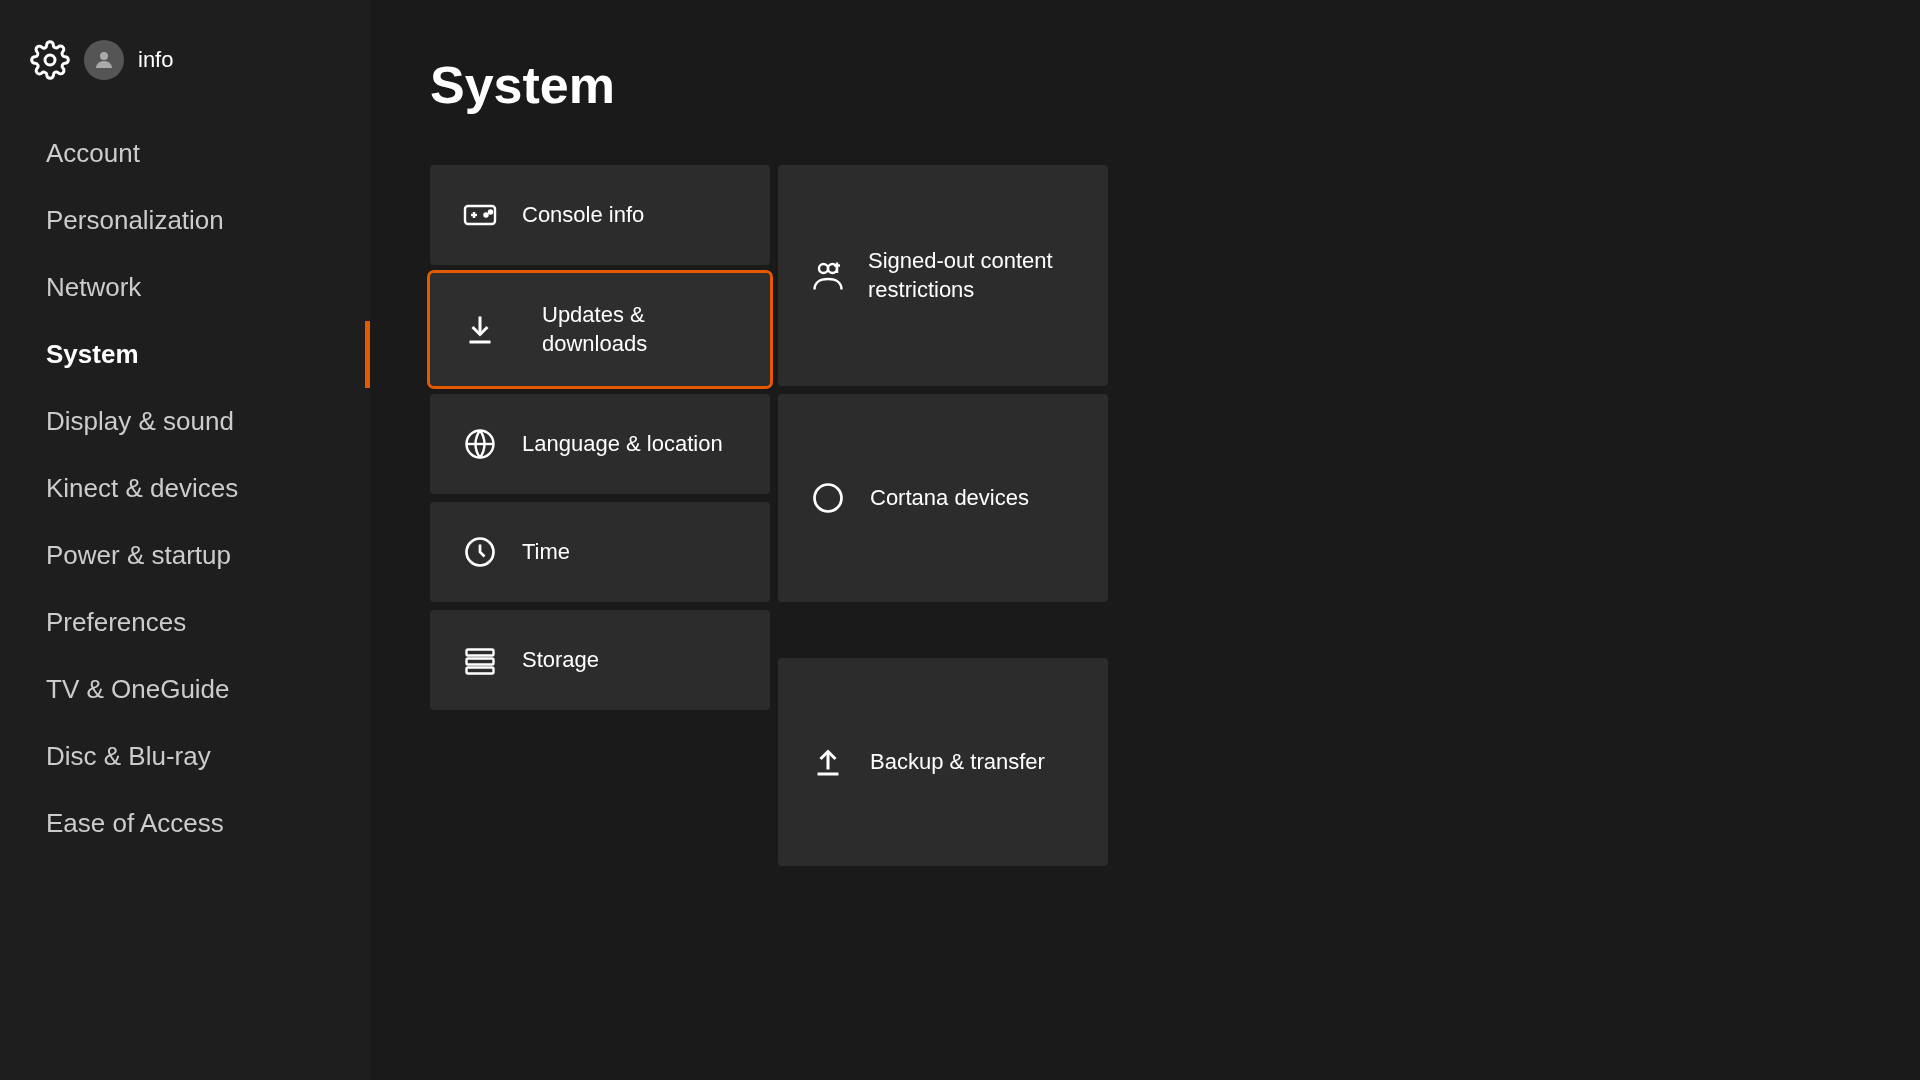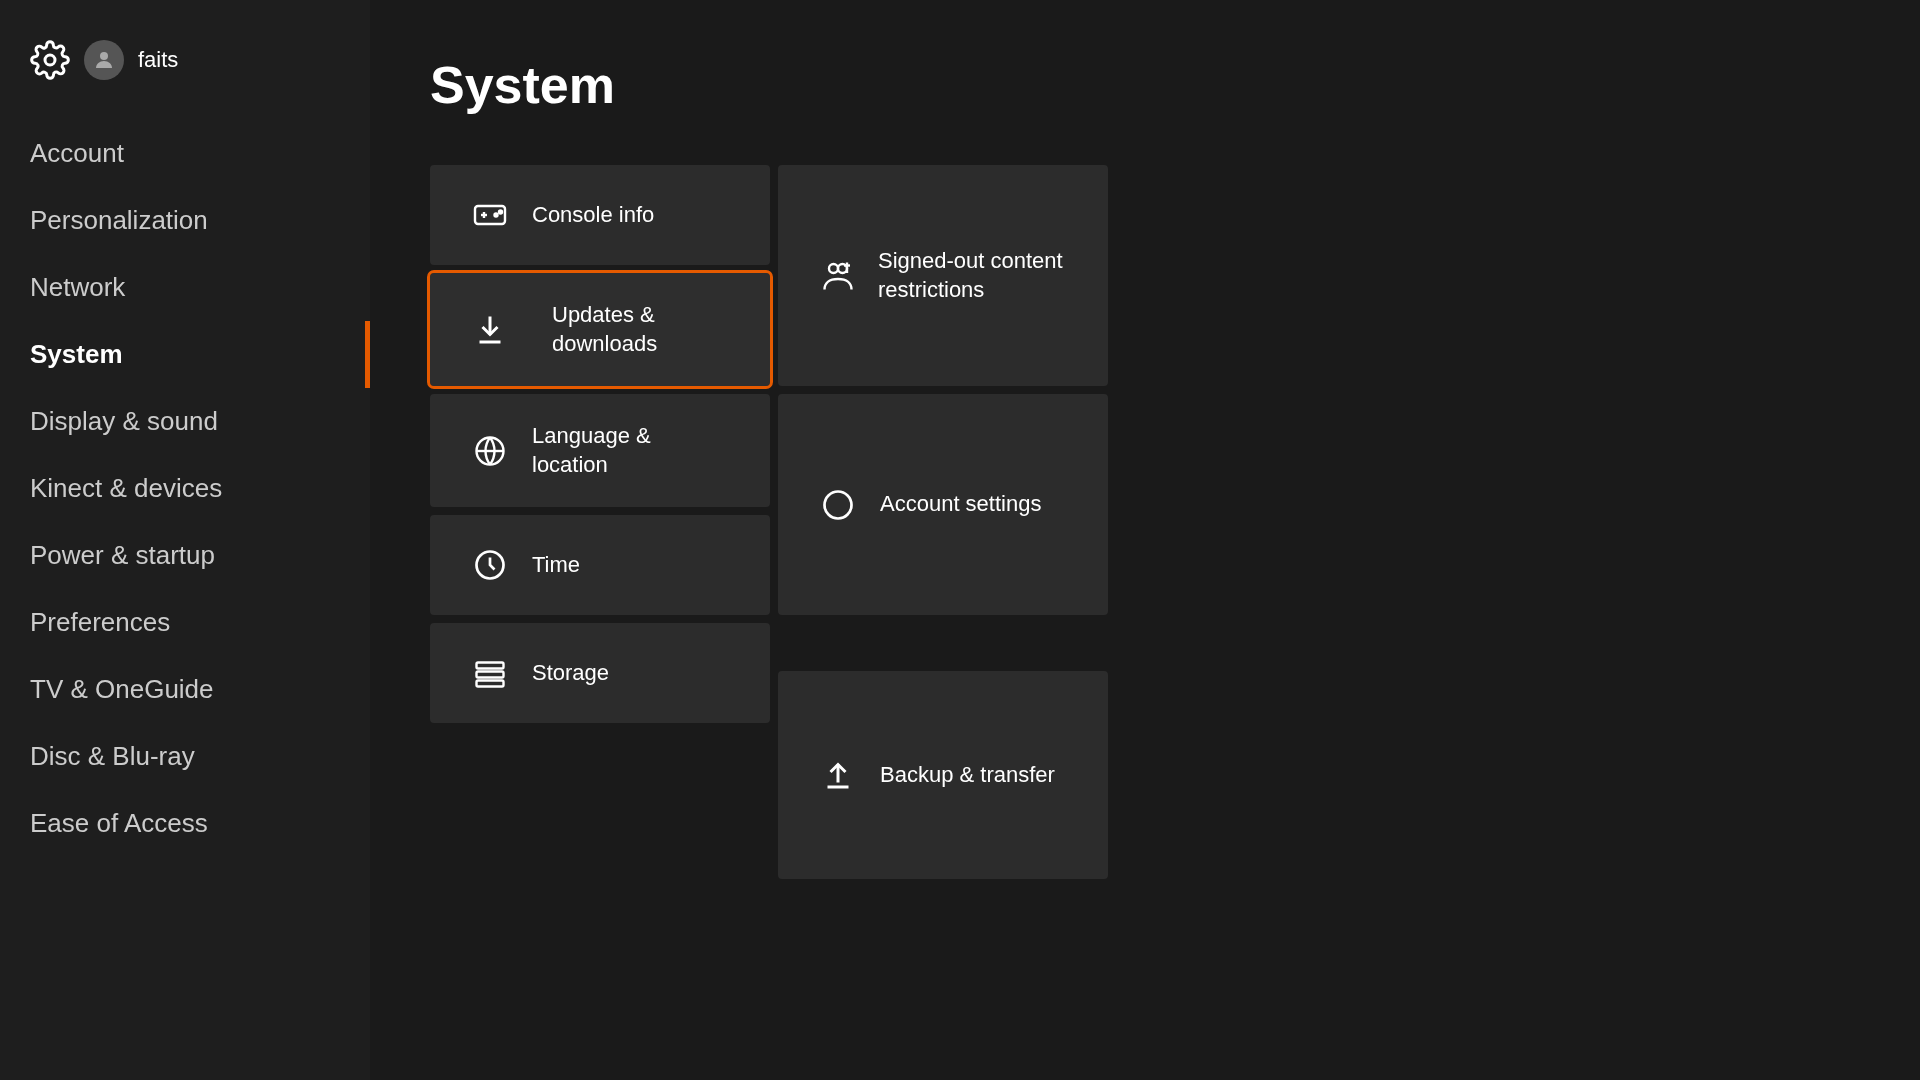--- a/index.html
+++ b/index.html
@@ -57,21 +57,21 @@
     }
 
     .sidebar-nav {
       display: flex;
       flex-direction: column;
       flex: 1;
     }
 
     .sidebar-item {
       position: relative;
-      padding: 18px 30px;
+      padding: 18px 46px;
       font-size: 26px;
       font-weight: 400;
       color: #cccccc;
       cursor: pointer;
       display: flex;
       align-items: center;
     }
 
     .sidebar-item.active {
       color: #ffffff;
@@ -109,21 +109,21 @@
       grid-template-rows: auto;
       gap: 8px;
     }
 
     .grid-item {
       background-color: #2c2c2c;
       border-radius: 4px;
       display: flex;
       align-items: center;
       gap: 22px;
-      padding: 28px 40px;
+      padding: 28px 30px;
       cursor: pointer;
       min-height: 100px;
       position: relative;
       transition: background-color 0.15s;
     }
 
     .grid-item.selected {
       background-color: #2e2e2e;
       outline: 3px solid #e55a00;
       outline-offset: 0px;
@@ -184,21 +184,21 @@
         <circle cx="12" cy="12" r="3"></circle>
         <path d="M19.4 15a1.65 1.65 0 0 0 .33 1.82l.06.06a2 2 0 0 1-2.83 2.83l-.06-.06a1.65 1.65 0 0 0-1.82-.33 1.65 1.65 0 0 0-1 1.51V21a2 2 0 0 1-4 0v-.09A1.65 1.65 0 0 0 9 19.4a1.65 1.65 0 0 0-1.82.33l-.06.06a2 2 0 0 1-2.83-2.83l.06-.06A1.65 1.65 0 0 0 4.68 15a1.65 1.65 0 0 0-1.51-1H3a2 2 0 0 1 0-4h.09A1.65 1.65 0 0 0 4.6 9a1.65 1.65 0 0 0-.33-1.82l-.06-.06a2 2 0 0 1 2.83-2.83l.06.06A1.65 1.65 0 0 0 9 4.68a1.65 1.65 0 0 0 1-1.51V3a2 2 0 0 1 4 0v.09a1.65 1.65 0 0 0 1 1.51 1.65 1.65 0 0 0 1.82-.33l.06-.06a2 2 0 0 1 2.83 2.83l-.06.06A1.65 1.65 0 0 0 19.4 9a1.65 1.65 0 0 0 1.51 1H21a2 2 0 0 1 0 4h-.09a1.65 1.65 0 0 0-1.51 1z"></path>
       </svg>
     </div>
     <div class="avatar">
       <svg viewBox="0 0 24 24" width="24" height="24" fill="#aaa">
         <circle cx="12" cy="8" r="4"></circle>
         <path d="M4 20c0-4 3.6-7 8-7s8 3 8 7"></path>
       </svg>
     </div>
-    <span class="username">faits</span>
+    <span class="username">info</span>
   </div>
 
   <nav class="sidebar-nav">
     <div class="sidebar-item">
       <span>Account</span>
     </div>
     <div class="sidebar-item">
       <span>Personalization</span>
     </div>
     <div class="sidebar-item">
@@ -272,21 +272,21 @@
       </div>
       <span class="grid-item-label">Updates &amp; downloads</span>
     </div>
 
     <div class="grid-item right-col-mid">
       <div class="grid-item-icon">
         <svg viewBox="0 0 24 24" fill="none" stroke="white" stroke-width="1.8">
           <circle cx="12" cy="12" r="9"></circle>
         </svg>
       </div>
-      <span class="grid-item-label">Account settings</span>
+      <span class="grid-item-label">Cortana devices</span>
     </div>
 
     <div class="grid-item">
       <div class="grid-item-icon">
         <svg viewBox="0 0 24 24" fill="none" stroke="white" stroke-width="1.6">
           <circle cx="12" cy="12" r="9"></circle>
           <line x1="3" y1="12" x2="21" y2="12"></line>
           <path d="M12 3a15 15 0 0 1 0 18"></path>
           <path d="M12 3a15 15 0 0 0 0 18"></path>
         </svg>

